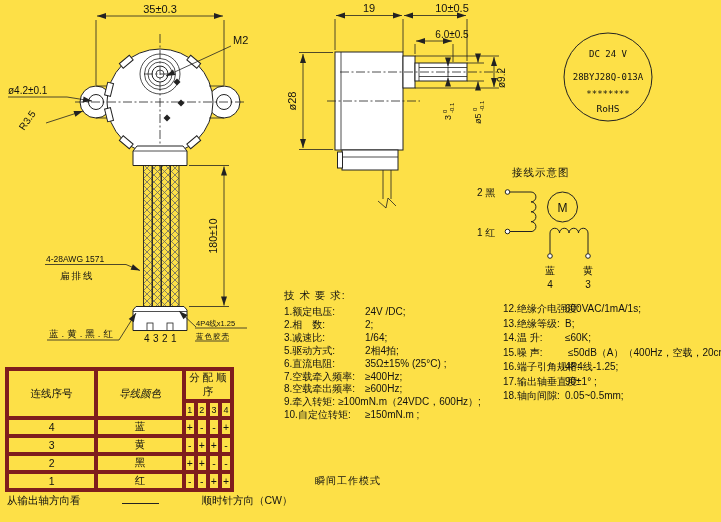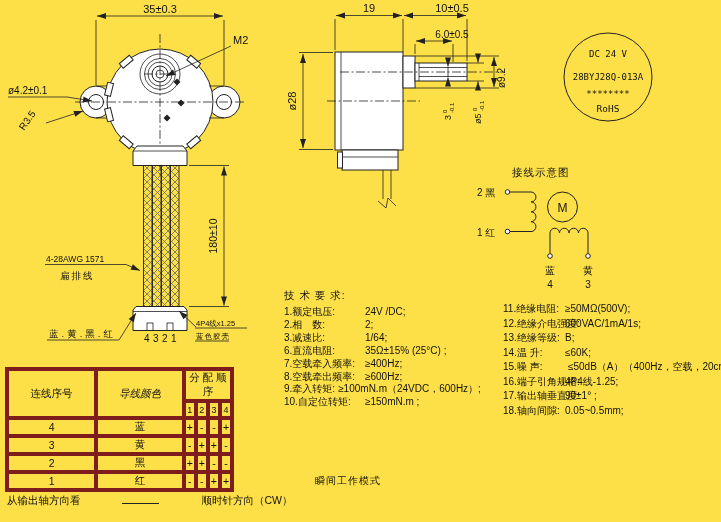--- a/index.html
+++ b/index.html
@@ -279,20 +279,24 @@
       </div>
   <div class="t-row">
         <span class="lbl">2.相　数:</span>
         <span class="val">2;</span>
       </div>
   <div class="t-row">
         <span class="lbl">3.减速比:</span>
         <span class="val">1/64;</span>
       </div>
   <div class="t-row">
+        <span class="lbl">5.驱动方式:</span>
+        <span class="val">2相4拍;</span>
+      </div>
+  <div class="t-row">
         <span class="lbl">6.直流电阻:</span>
         <span class="val">35Ω±15% (25°C) ;</span>
       </div>
   <div class="t-row">
         <span class="lbl">7.空载牵入频率:</span>
         <span class="val">≥400Hz;</span>
       </div>
   <div class="t-row">
         <span class="lbl">8.空载牵出频率:</span>
         <span class="val">≥600Hz;</span>
@@ -301,24 +305,20 @@
         <span class="lbl">9.牵入转矩:</span>
         <span class="val">≥100mN.m（24VDC，600Hz）;</span>
       </div>
   <div class="t-row">
         <span class="lbl">10.自定位转矩:</span>
         <span class="val">≥150mN.m ;</span>
       </div>
 </div>
 
 <div class="overlay" id="tech-right">
-  <div class="t-row">
-        <span class="lbl">11.绝缘电阻:</span>
-        <span class="val">≥50MΩ(500V);</span>
-      </div>
   <div class="t-row">
         <span class="lbl">12.绝缘介电强度:</span>
         <span class="val">600VAC/1mA/1s;</span>
       </div>
   <div class="t-row">
         <span class="lbl">13.绝缘等级:</span>
         <span class="val">B;</span>
       </div>
   <div class="t-row">
         <span class="lbl">14.温 升:</span>

